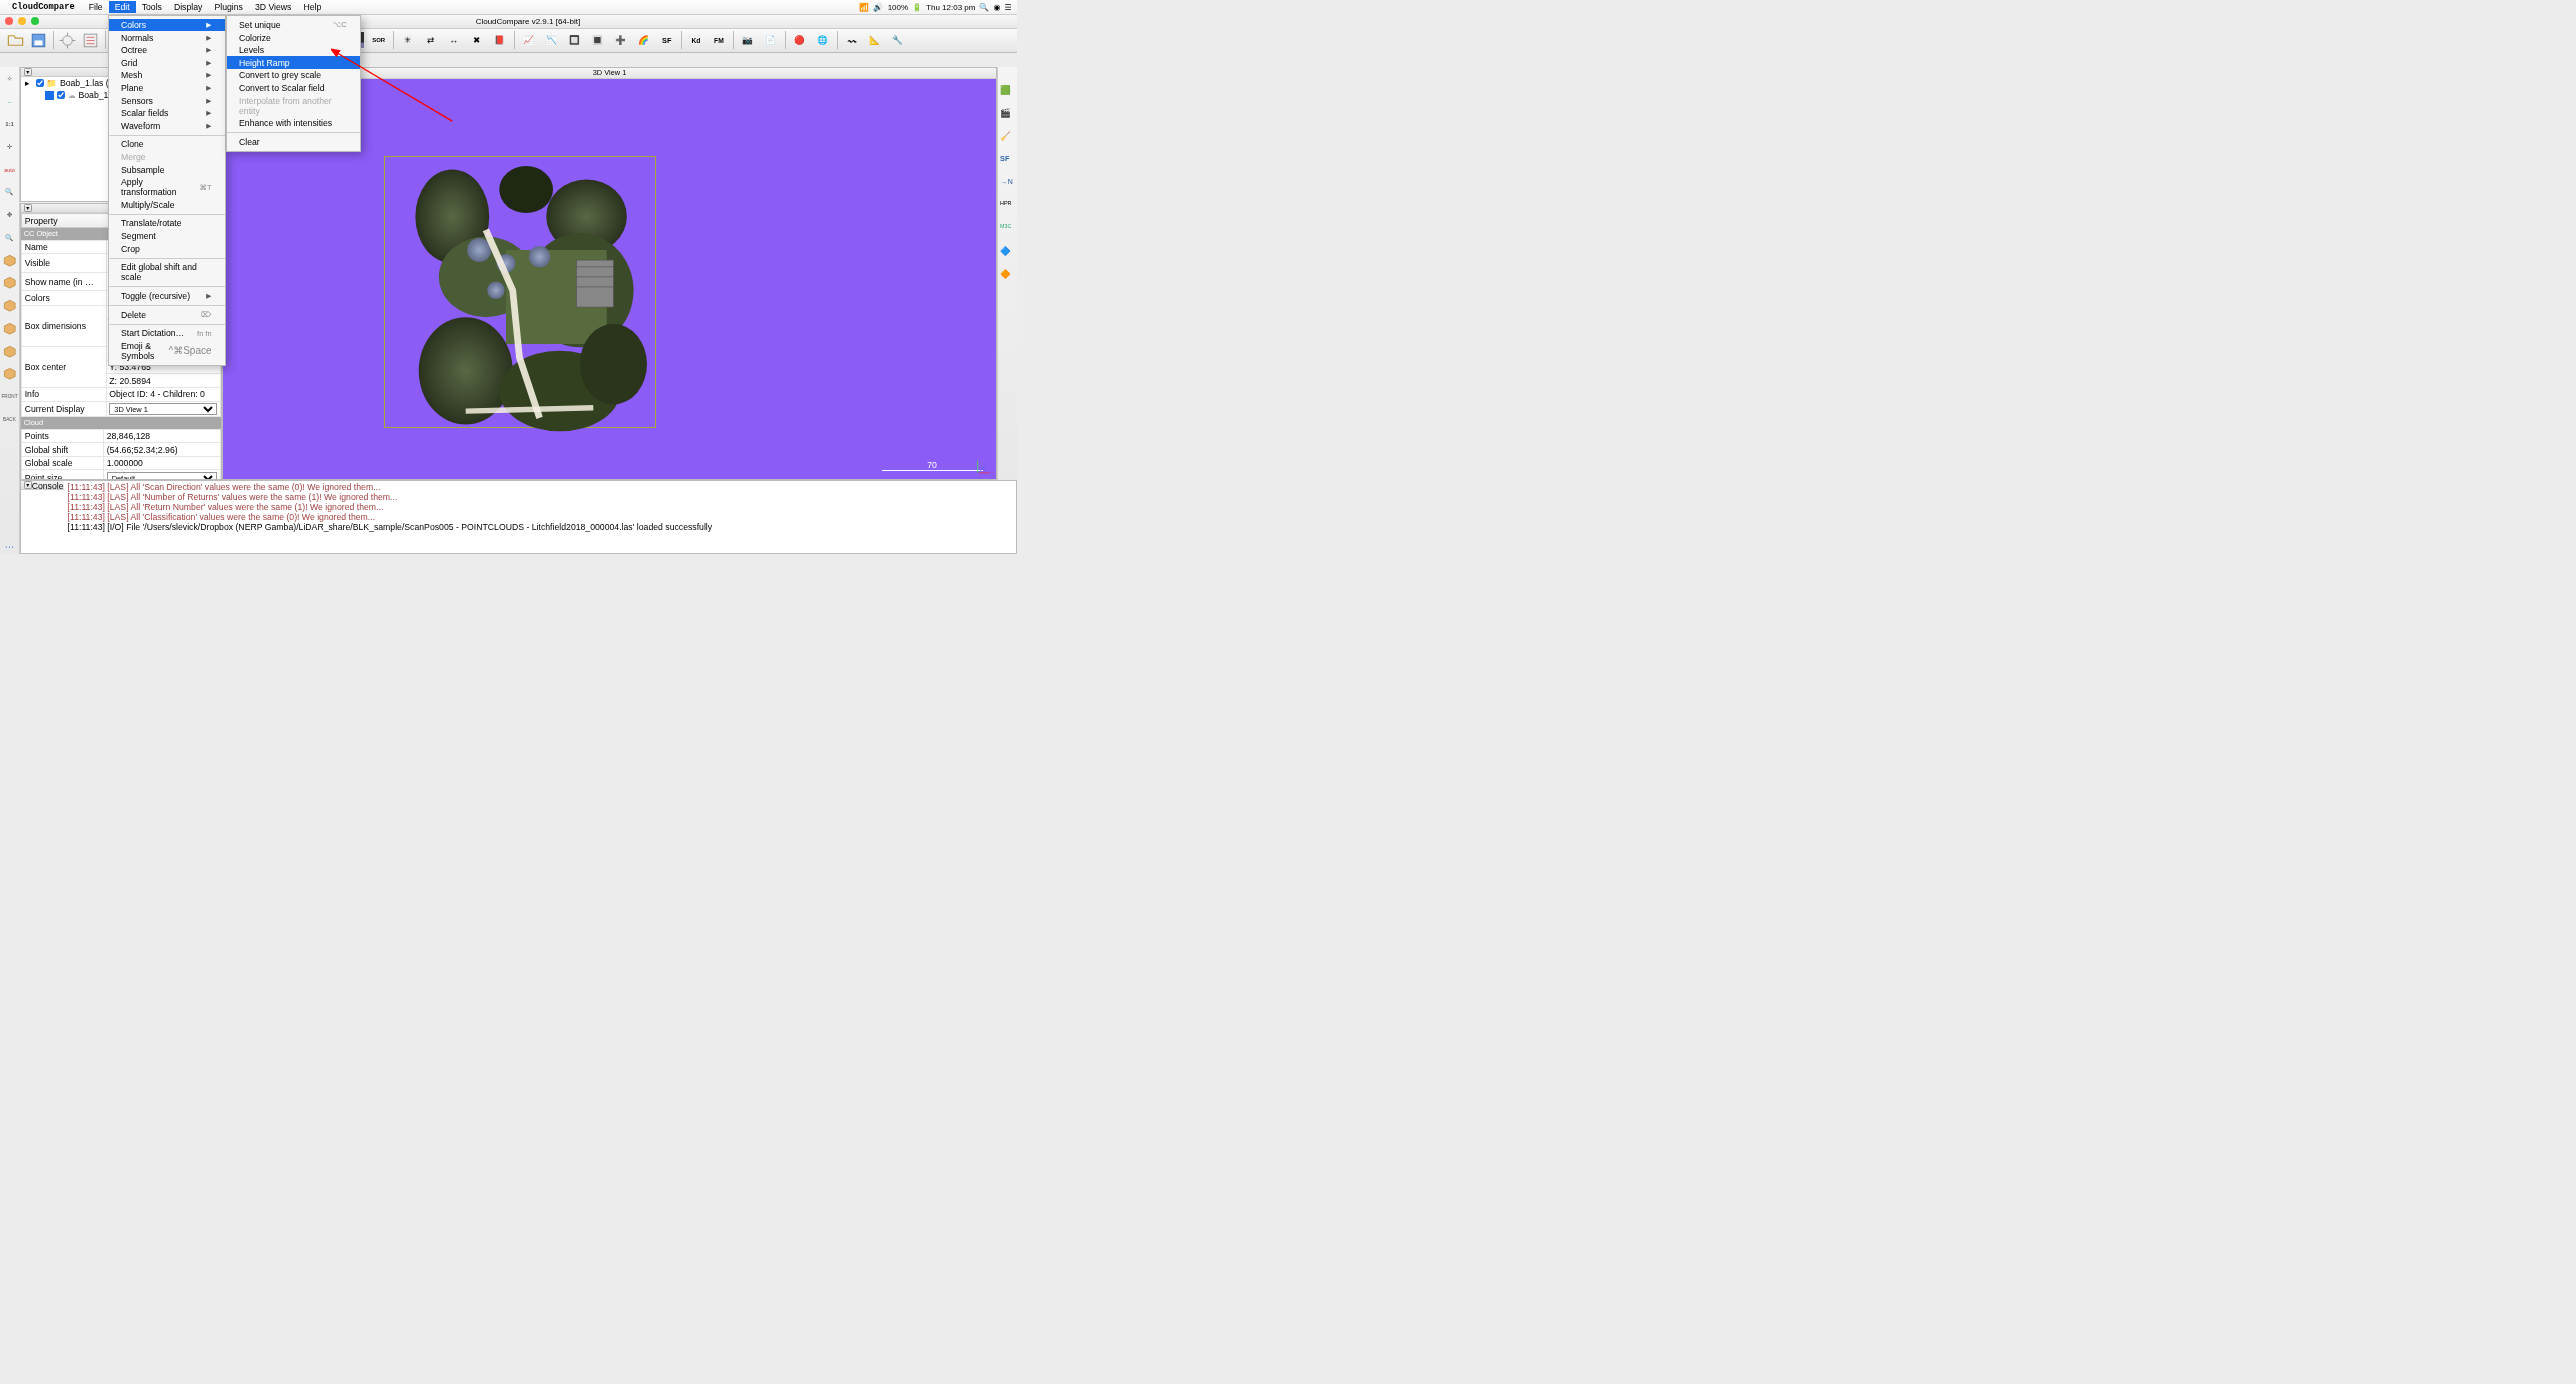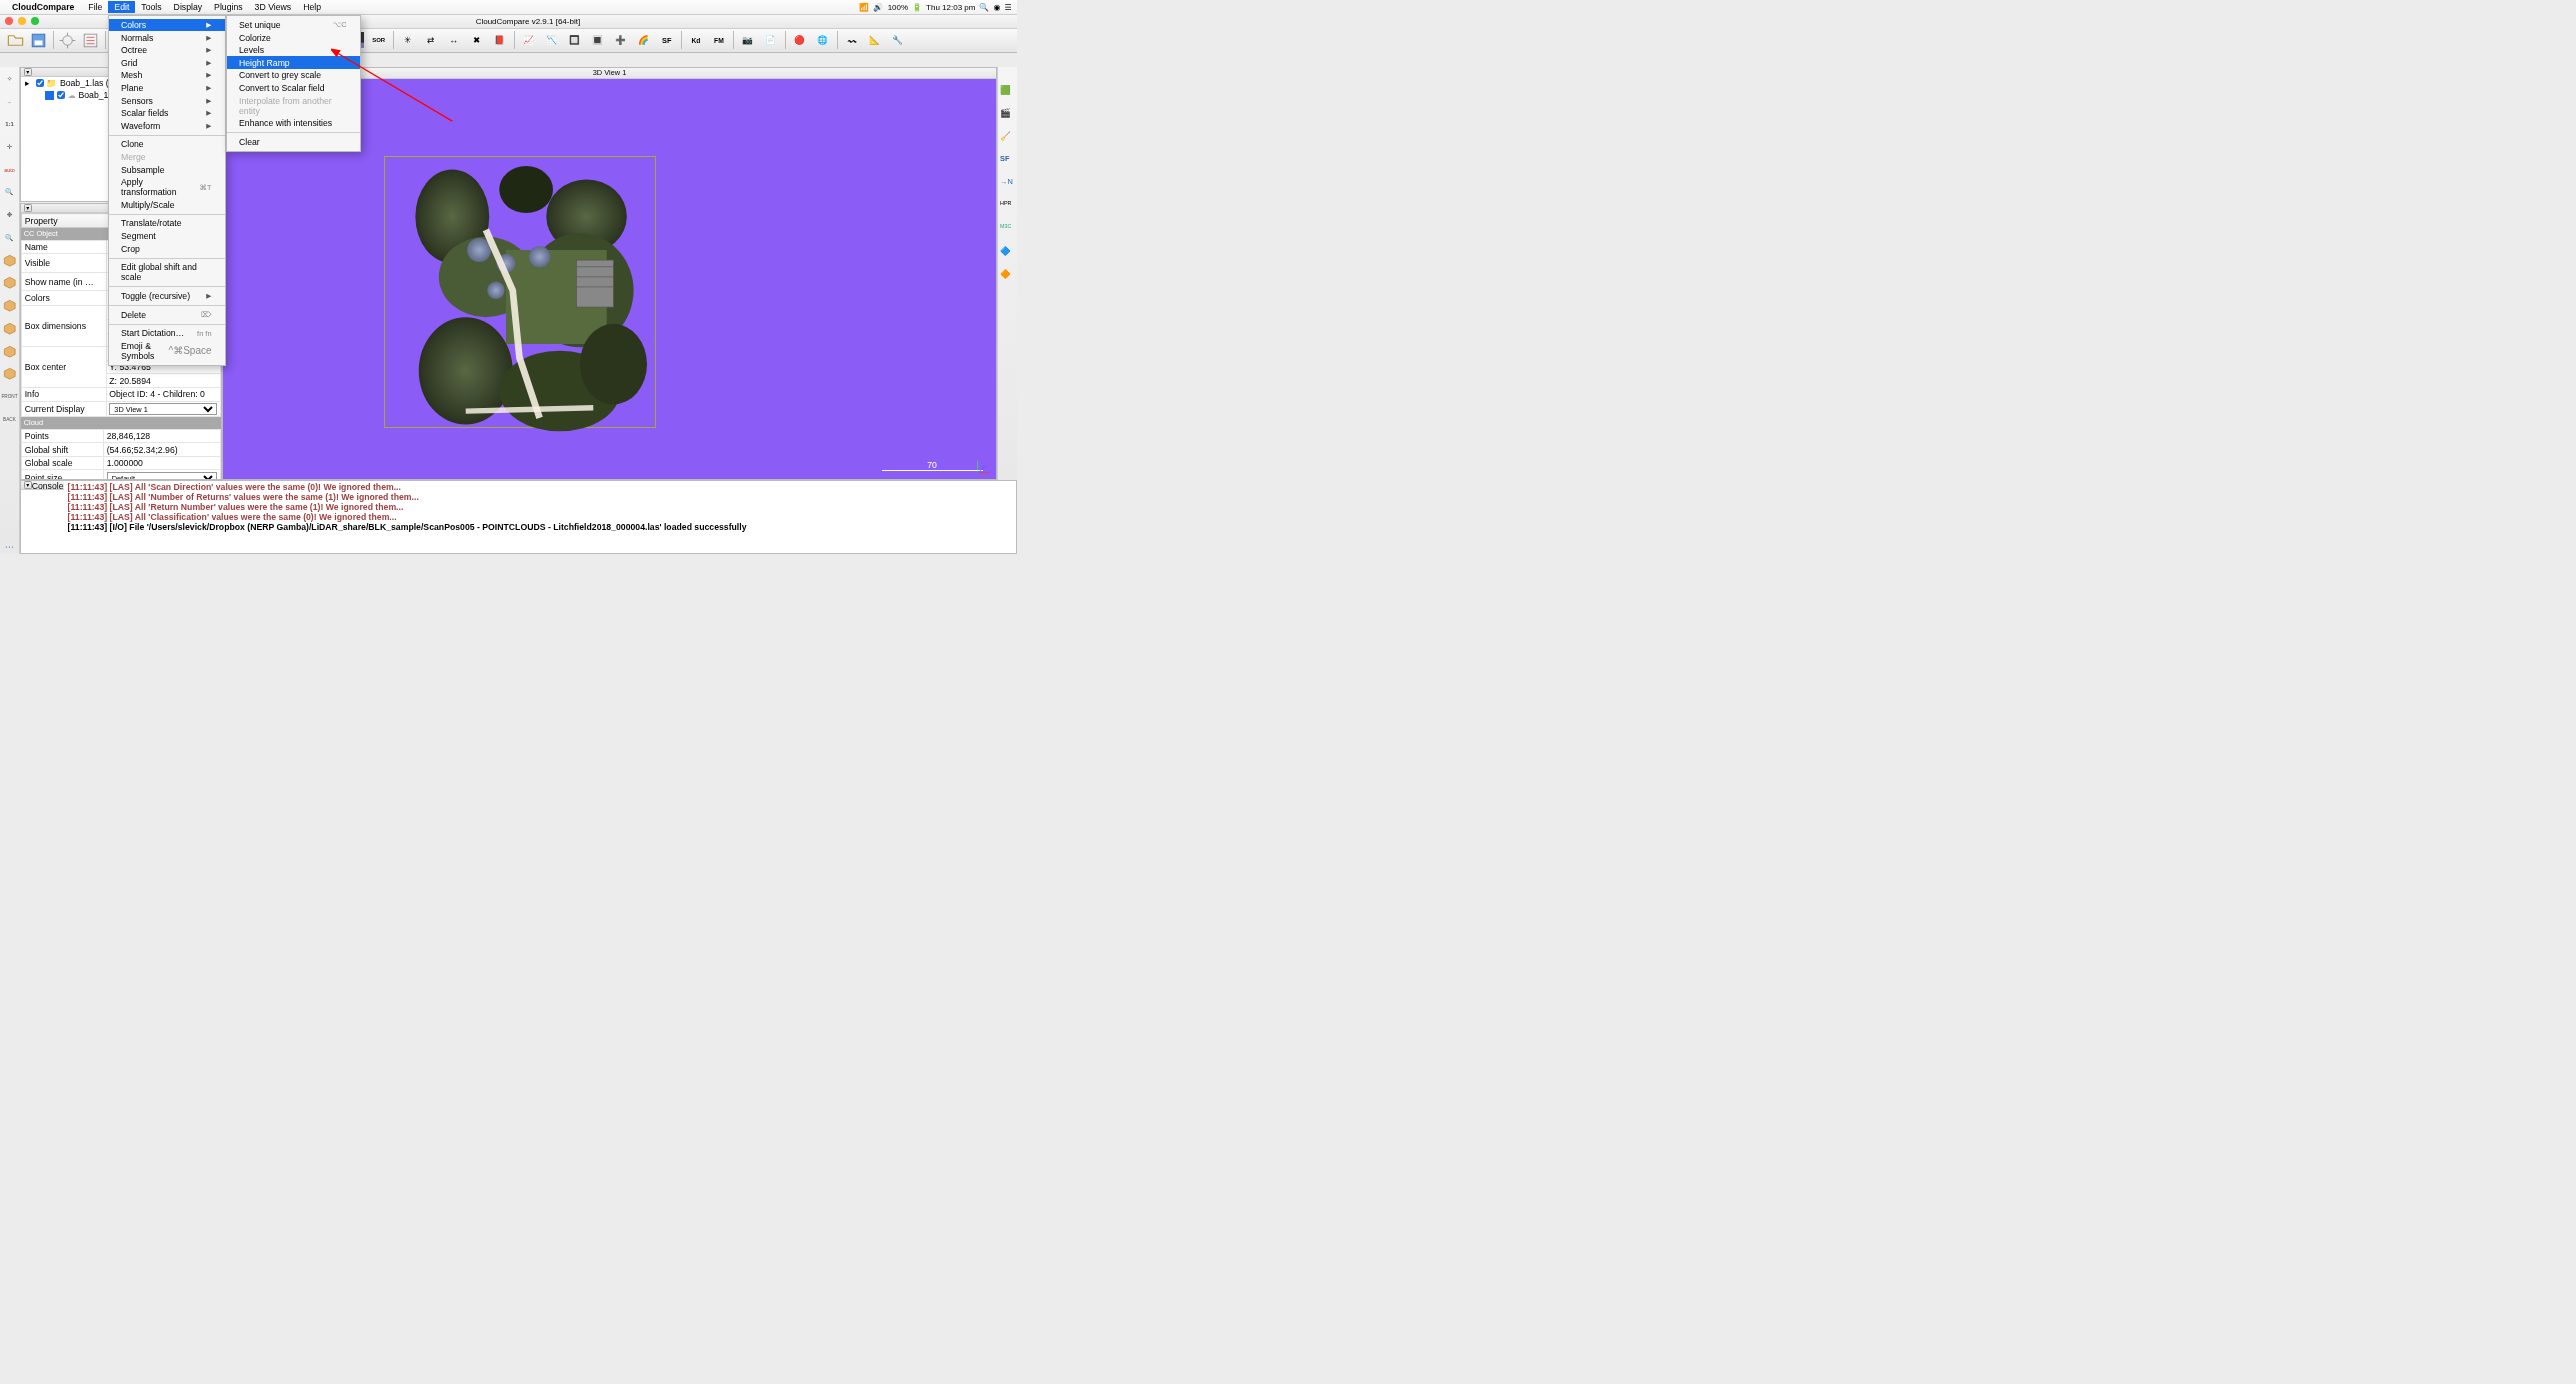--- a/index.html
+++ b/index.html
@@ -1,21 +1,21 @@
 <!DOCTYPE html>
 <html><head>
 <meta charset="utf-8">
 <style>
 * { margin:0; padding:0; box-sizing:border-box; font-family:-apple-system,"Helvetica Neue",Arial,sans-serif; font-size:8.7px; }
 body { background:#ececec; width:1017px; height:554px; position:relative; overflow:hidden; }
 
 
 .menubar { position:absolute; top:0; left:0; right:0; height:15px; background:linear-gradient(#fdfdfd,#f2f2f2); border-bottom:0.7px solid #ccc; display:flex; align-items:center; padding:0 5.4px; z-index:100; }
 .menubar .apple { font-size:9.4px; margin-right:6.7px; }
-.menubar .appname { font-weight:bold; margin-right:8px; }
+.menubar .appname { font-weight:bold; margin-right:8px;font-family:Liberation Mono, monospace; }
 .menubar .mitem { padding:1.3px 6px; cursor:default; }
 .menubar .mitem.active { background:#1a6fe8; color:#fff; }
 .menubar .spacer { flex:1; }
 .menubar .right { display:flex; align-items:center; gap:4px; }
 .menubar .right span { font-size:8px; }
 
 
 .win { position:absolute; top:15px; left:0; right:0; bottom:0; background:#ececec; }
 .titlebar { height:13.5px; background:linear-gradient(#f7f7f7,#e8e8e8); border-bottom:0.7px solid #ccc; display:flex; align-items:center; padding-left:5.4px; }
 .traffic { display:flex; gap:4.7px; }
@@ -62,21 +62,21 @@
 .scalebar .line { width:101px; height:0.7px; background:#fff; }
 .trihedron{position:absolute;right:4px;bottom:4px;width:17.5px;height:17.5px;}
 
 
 .rightcol { position:absolute; right:0; top:52px; width:20px; bottom:74px; background:linear-gradient(#f5f5f5,#e8e8e8); border-left:0.7px solid #ccc; display:flex; flex-direction:column; align-items:center; gap:8px; padding-top:17.5px;}
 .rightcol .rbtn{width:15px;height:15px;}
 
 
 .console { position:absolute; left:20px; right:0; bottom:0; height:74px; background:#fff; border:0.7px solid #bbb; display:flex; flex-direction:row; font-size:7.4px;}
 .console .chead{height:9.4px;background:linear-gradient(#f5f5f5,#e5e5e5);text-align:center;border-bottom:0.7px solid #ccc;}
-.console .lines{flex:1;overflow:auto;padding:1.3px 4px;font-weight:bold;}
+.console .lines{flex:1;overflow:auto;padding:1.3px 4px;}
 .console .warn{color:#a04040;}
 .console .norm{color:#000;}
 
 
 .dropdown { position:absolute; background:#f6f6f6; border:0.7px solid #bbb; box-shadow:2.7px 2.7px 8px rgba(0,0,0,.25); z-index:200; padding:2.7px 0;}
 .dropdown .ditem { padding:1.3px 13.5px 1.3px 12px; font-size:8.7px; display:flex; justify-content:space-between; align-items:center; min-height:12px;}
 .dropdown .ditem.disabled{color:#aaa;}
 .dropdown .ditem.hi { background:#1a6fe8; color:#fff; }
 .dropdown .ditem .arrow { font-size:6.7px; color:#555; }
 .dropdown .ditem.hi .arrow { color:#fff; }

